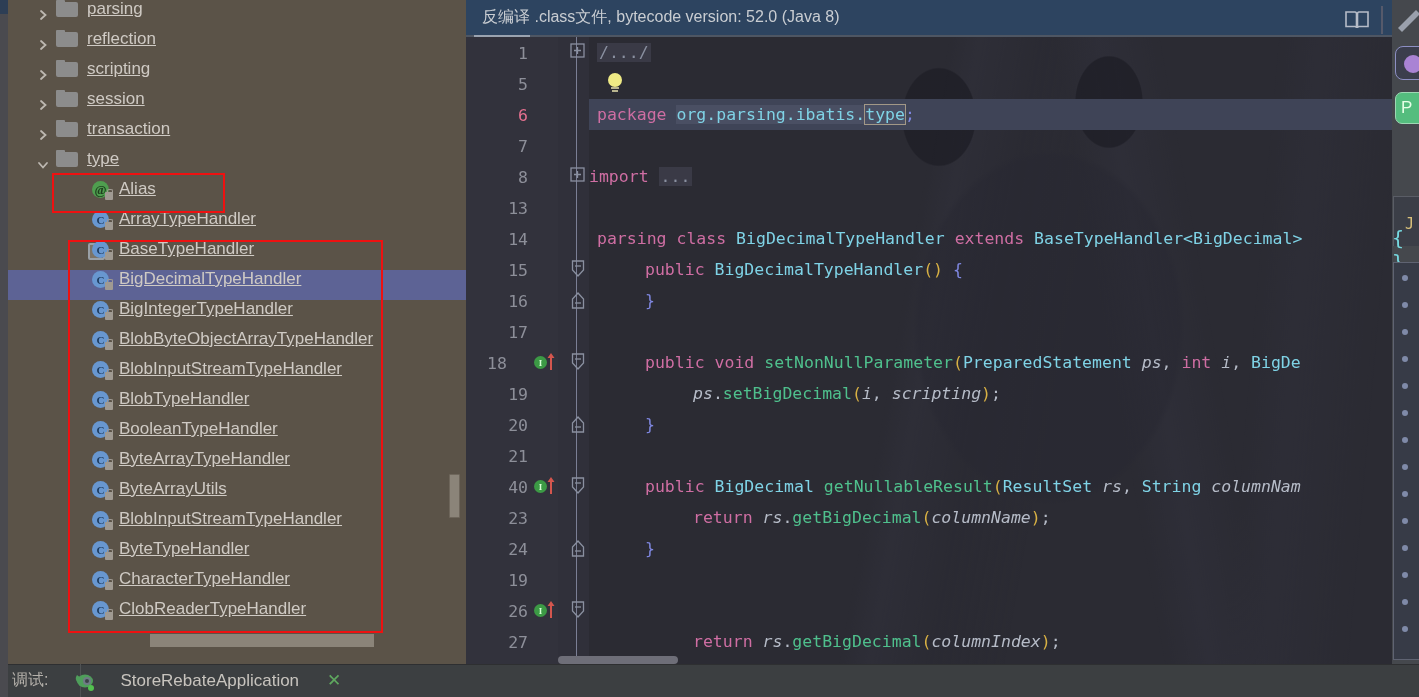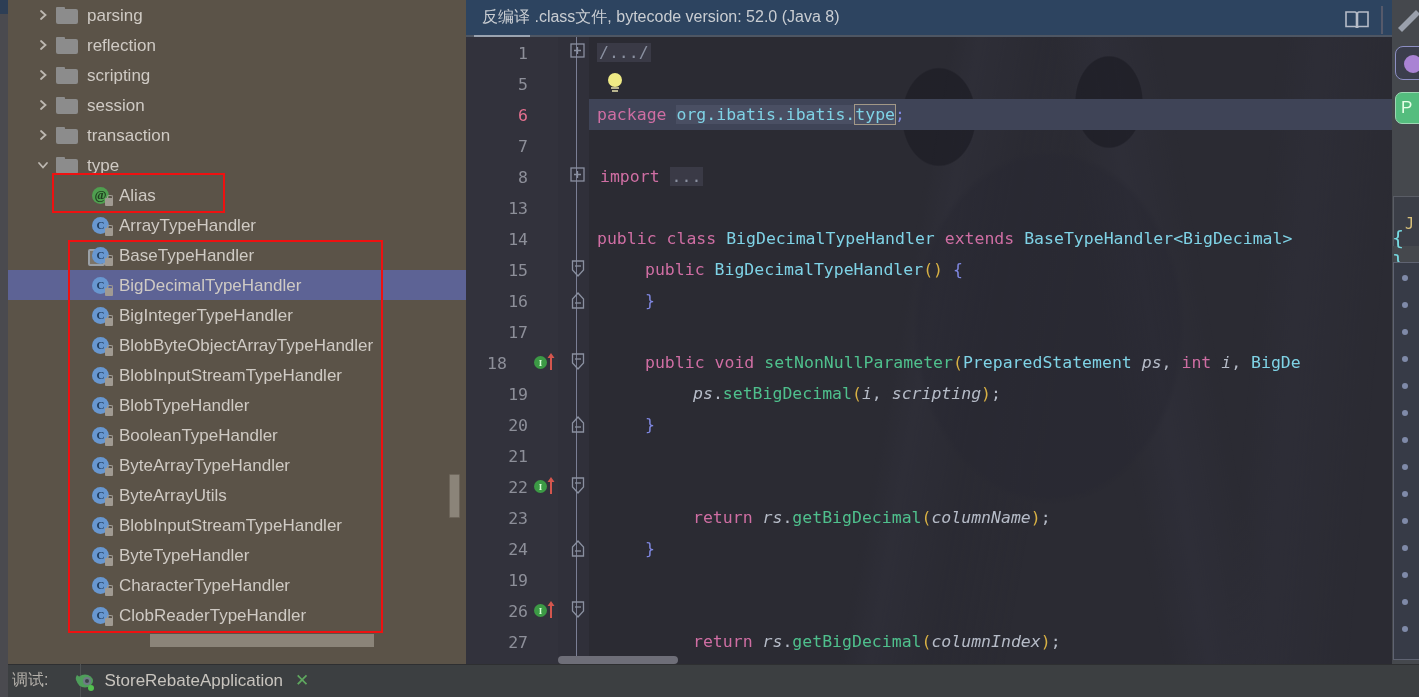--- a/index.html
+++ b/index.html
@@ -18,22 +18,22 @@
   }
   #tree-panel .edge-left{
     position:absolute;left:0;top:0;width:8px;height:100%;
     background:#4a4a4f;
   }
   #tree-panel .edge-left .blue{
     position:absolute;left:0;top:0;width:8px;height:14px;background:#2d3e55;
   }
   .tree-rows{position:absolute;left:8px;top:0;right:0;}
   .trow{
-    position:relative;height:30px;display:flex;align-items:center;
-    font-size:17px;color:#cfcac4;white-space:nowrap;
+    position:relative;height:30px;display:flex;
+    font-size:17px;color:#cfcac4;white-space:nowrap;text-decoration:underline;
   }
   .trow.sel{ background:#5d6395; }
   .trow .arrow{
     width:26px;text-align:center;color:#b9b4ad;font-size:13px;flex:0 0 26px;
     display:flex;align-items:center;justify-content:center;
   }
   .trow .arrow svg{display:block;}
   .ind-0{ padding-left:22px; }
   .ind-1{ padding-left:84px; }
   .folder-ico{
@@ -255,21 +255,21 @@
   #bottom-bar .sep{
     position:absolute;left:0;top:0;width:1419px;height:1px;background:#2e2f31;
   }
   #debug-label{
     margin-left:12px;color:#b4b0aa;font-size:16px;
   }
   #debug-divider{
     position:absolute;left:80px;top:0;width:1px;height:33px;background:#4f5254;
   }
   #run-config{
-    display:flex;align-items:center;margin-left:24px;
+    display:flex;align-items:center;margin-left:24px;gap:16px;
   }
   #bug-icon{ width:24px;height:22px;position:relative;margin-right:8px;}
   #run-config .name{ color:#c8c4be;font-size:17px; }
   #close-x{ margin-left:12px;color:#5fa85f;font-size:17px;cursor:pointer;}
   #bottom-left-edge{
     position:absolute;left:0;top:664px;width:8px;height:33px;background:#4a4a4f;
   }
   
   #tree-hscroll{
     position:absolute;left:150px;top:634px;width:224px;height:13px;
@@ -513,21 +513,21 @@
             <path d="M2.5 1 H13.5 V10 L8 16 L2.5 10 Z" fill="none" stroke="#8a90a0" stroke-width="1.3"></path>
             <path d="M5 6 H11" stroke="#8a90a0" stroke-width="1.3"></path>
           </svg></div>
         <div class="lnum" style="top: 348px;">19</div>
         <div class="lnum" style="top: 379px;">20</div>
         <div class="foldmark" style="top: 378px;"><svg width="16" height="18" viewBox="0 0 16 18">
             <path d="M8 2 L13.5 8 V17 H2.5 V8 Z" fill="none" stroke="#8a90a0" stroke-width="1.3"></path>
             <path d="M5 12 H11" stroke="#8a90a0" stroke-width="1.3"></path>
           </svg></div>
         <div class="lnum" style="top: 410px;">21</div>
-        <div class="lnum" style="top: 441px;">22</div>
+        <div class="lnum" style="top: 441px;">40</div>
         <div class="runmark" style="top: 439px;">
           <span class="dot">I</span>
           <span class="up"><svg width="8" height="19" viewBox="0 0 8 19">
               <path d="M4 1 L7.5 6 H5 V18 H3 V6 H0.5 Z" fill="#d4564e"></path>
             </svg></span>
         </div>
         <div class="foldmark" style="top: 440px;"><svg width="16" height="18" viewBox="0 0 16 18">
             <path d="M2.5 1 H13.5 V10 L8 16 L2.5 10 Z" fill="none" stroke="#8a90a0" stroke-width="1.3"></path>
             <path d="M5 6 H11" stroke="#8a90a0" stroke-width="1.3"></path>
           </svg></div>
@@ -560,29 +560,29 @@
       <span class="bulb" style="left:140px;top:4px">
         <svg width="18" height="22" viewBox="0 0 18 22">
           <circle cx="9" cy="8" r="7" fill="#efea85"></circle>
           <rect x="5" y="15" width="8" height="2" fill="#b9b48f"></rect>
           <rect x="6" y="18" width="6" height="2" fill="#b9b48f"></rect>
         </svg>
       </span>
     </div>
 
     <div class="line" style="top:62px">
-      <span class="code" style="left:131px"><span class="pkwd">package</span><span class="pident"> </span><span class="ptype pkg-sel">org.ibatis.ibatis.</span><span class="ptype pkg-sel pkg-box">type</span><span class="pbrace">;</span></span>
+      <span class="code" style="left:131px"><span class="pkwd">package</span><span class="pident"> </span><span class="ptype pkg-sel">org.parsing.ibatis.</span><span class="ptype pkg-sel pkg-box">type</span><span class="pbrace">;</span></span>
     </div>
 
     <div class="line" style="top:124px">
-      <span class="code" style="left:134px"><span class="pkwd">import</span><span class="pident"> </span><span class="pfold">...</span></span>
+      <span class="code" style="left:123px"><span class="pkwd">import</span><span class="pident"> </span><span class="pfold">...</span></span>
     </div>
 
     <div class="line" style="top:186px">
-      <span class="code" style="left:131px"><span class="pkwd">public class </span><span class="ptype">BigDecimalTypeHandler</span><span class="pkwd"> extends </span><span class="ptype">BaseTypeHandler&lt;BigDecimal&gt;</span></span>
+      <span class="code" style="left:131px"><span class="pkwd">parsing class </span><span class="ptype">BigDecimalTypeHandler</span><span class="pkwd"> extends </span><span class="ptype">BaseTypeHandler&lt;BigDecimal&gt;</span></span>
 
     </div>
 
     <div class="line" style="top:217px">
       <span class="code" style="left:179px"><span class="pkwd">public </span><span class="ptype">BigDecimalTypeHandler</span><span class="pparen">()</span><span class="pident"> </span><span class="pbrace">{</span></span>
 
     </div>
 
     <div class="line" style="top:248px">
       <span class="code pbrace" style="left:179px">}</span>
@@ -595,20 +595,24 @@
 
     <div class="line" style="top:341px">
       <span class="code" style="left:227px"><span class="pparam">ps</span><span class="pident">.</span><span class="pmeth">setBigDecimal</span><span class="pparen">(</span><span class="pparam">i</span><span class="pident">, </span><span class="pparam">scripting</span><span class="pparen">)</span><span class="pident">;</span></span>
 
     </div>
 
     <div class="line" style="top:372px">
       <span class="code pbrace" style="left:179px">}</span>
     </div>
 
+    <div class="line" style="top:434px">
+      <span class="code" style="left:179px"><span class="pkwd">public </span><span class="ptype">BigDecimal </span><span class="pmeth">getNullableResult</span><span class="pparen">(</span><span class="ptype">ResultSet</span><span class="pparam"> rs</span><span class="pident">, </span><span class="ptype">String</span><span class="pparam"> columnNam</span></span>
+
+    </div>
 
     <div class="line" style="top:465px">
       <span class="code" style="left:227px"><span class="pkwd">return </span><span class="pparam">rs</span><span class="pident">.</span><span class="pmeth">getBigDecimal</span><span class="pparen">(</span><span class="pparam">columnName</span><span class="pparen">)</span><span class="pident">;</span></span>
 
     </div>
 
     <div class="line" style="top:496px">
       <span class="code pbrace" style="left:179px">}</span>
     </div>
 

